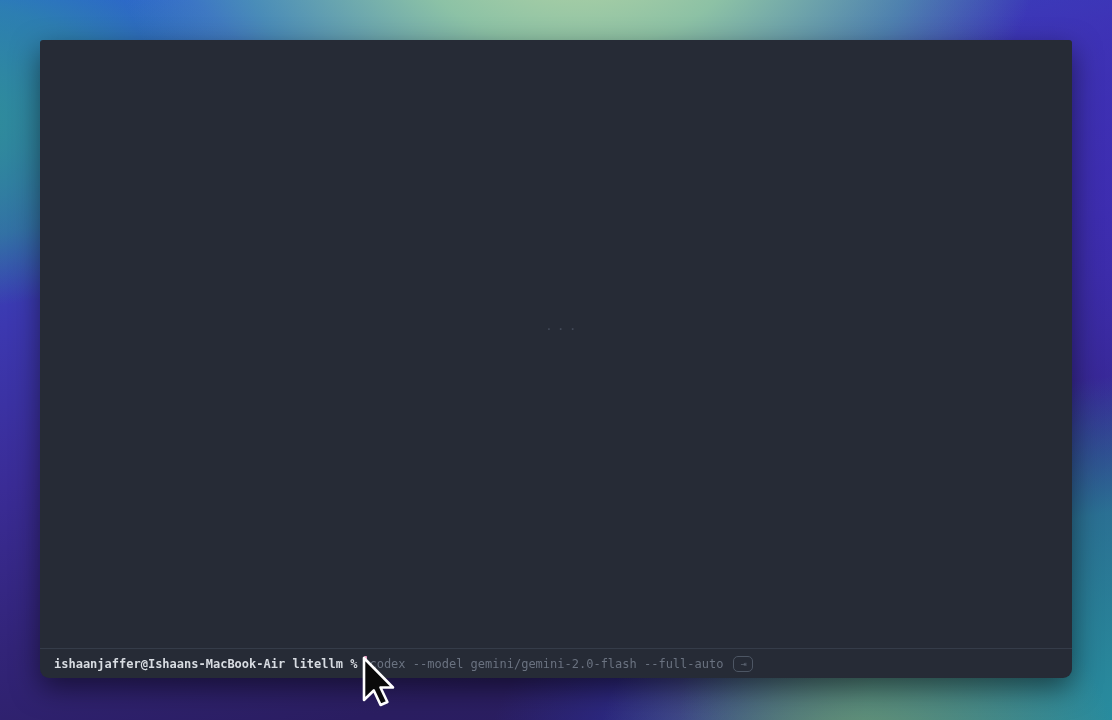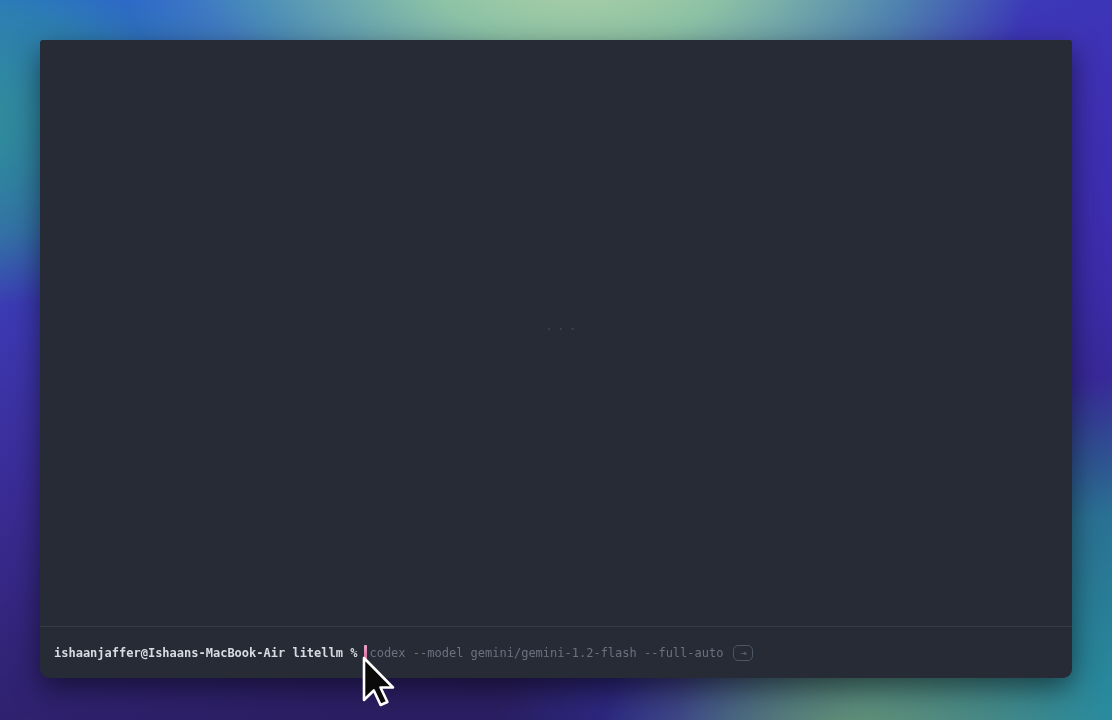--- a/index.html
+++ b/index.html
@@ -48,21 +48,21 @@
     top: 281px;
     color: #4b5363;
     opacity: 0.75;
     font-size: 13px;
     letter-spacing: 4px;
     white-space: pre;
   }
   .input-bar {
     position: absolute;
     left: 0; right: 0; bottom: 0;
-    height: 52px;
+    height: 30px;
     border-top: 1px solid #353c49;
     display: flex;
     align-items: center;
     padding: 0 14px;
     box-sizing: border-box;
     font-size: 12px;
     cursor: text;
   }
   .prompt-text {
     font-weight: bold;
@@ -110,21 +110,21 @@
 
   <div class="terminal-window">
 
     <div class="terminal-output">
       <span class="center-ellipsis">···</span>
     </div>
 
     <div class="input-bar">
       <span class="prompt-text">ishaanjaffer@Ishaans-MacBook-Air litellm %</span>
       <span class="text-caret"></span>
-      <span class="suggestion-text">codex --model gemini/gemini-1.2-flash --full-auto</span>
+      <span class="suggestion-text">codex --model gemini/gemini-2.0-flash --full-auto</span>
       <span class="tab-hint-badge">⇥</span>
     </div>
 
   </div>
 
   <svg class="mouse-pointer" width="33" height="52" viewBox="0 0 33 52">
     <path d="M2,2 L2,44 L11.8,34.5 L18.6,49 L25.4,46 L18.5,31.5 L31,31.5 Z" fill="#0a0a0a" stroke="#ffffff" stroke-width="2.6" stroke-linejoin="round"></path>
   </svg>
 
 </div>

